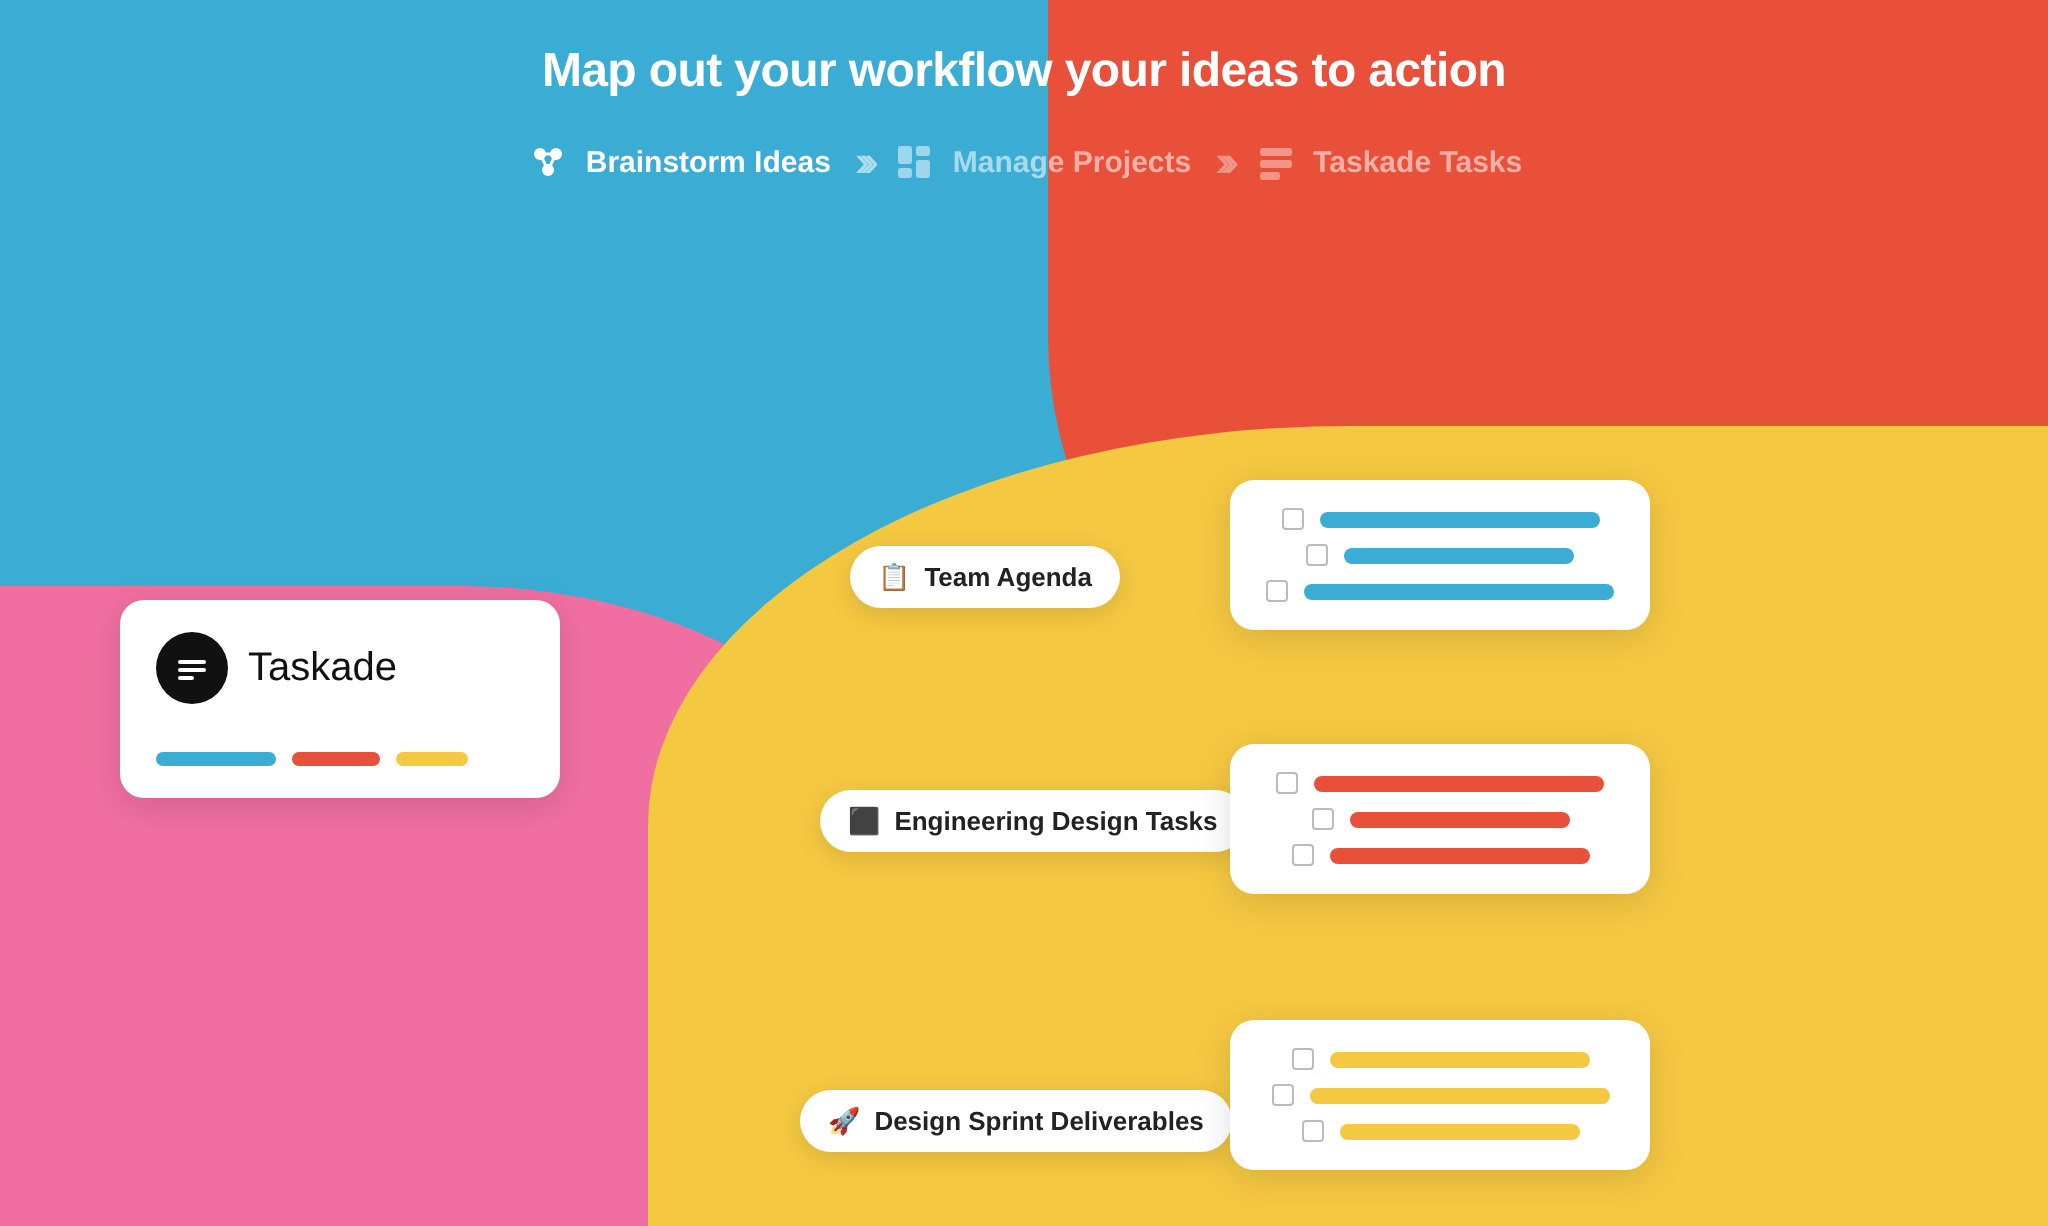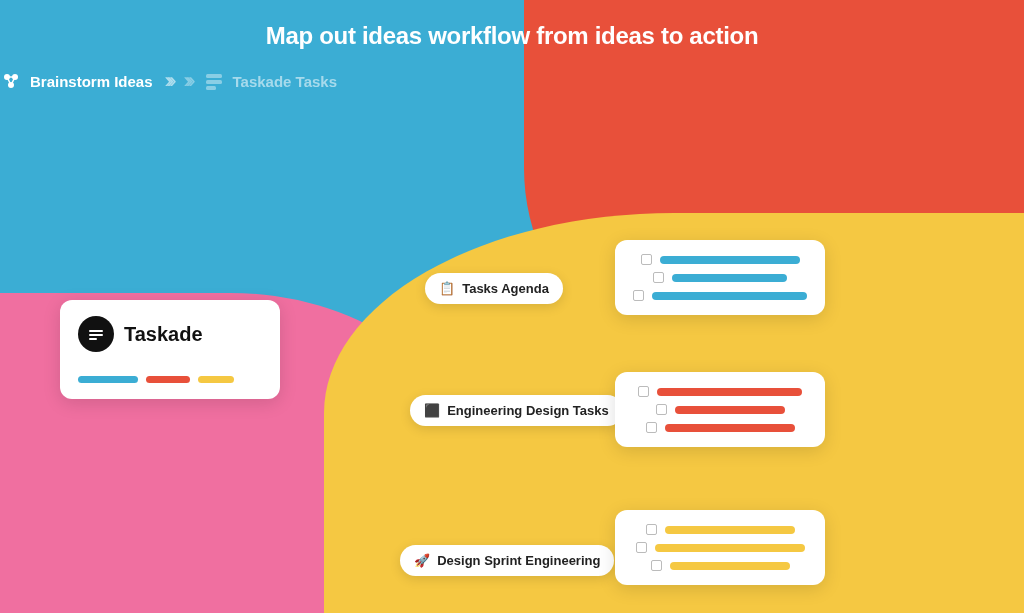--- a/index.html
+++ b/index.html
@@ -62,21 +62,21 @@
       font-weight: 700;
       letter-spacing: -0.3px;
       position: relative;
       z-index: 10;
     }
 
     
     .workflow-steps {
       display: flex;
       align-items: center;
-      justify-content: flex-start;
+      justify-content: center;
       gap: 12px;
       margin-top: 18px;
       position: relative;
       z-index: 10;
     }
     .step {
       display: flex;
       align-items: center;
       gap: 8px;
       color: #fff;
@@ -149,21 +149,21 @@
       background: #111;
       border-radius: 50%;
       display: flex;
       align-items: center;
       justify-content: center;
       color: #fff;
       font-size: 14px;
     }
     .taskade-name {
       font-size: 20px;
-      font-weight: 700;
+      font-weight: 400;
       color: #111;
     }
     .taskade-bars {
       display: flex;
       gap: 8px;
       margin-top: 4px;
     }
     .bar-blue { width: 60px; height: 7px; background: #3badd4; border-radius: 4px; }
     .bar-red  { width: 44px; height: 7px; background: #e8503a; border-radius: 4px; }
     .bar-yellow { width: 36px; height: 7px; background: #f5c842; border-radius: 4px; }
@@ -242,40 +242,51 @@
 
 <div class="bg-container">
   <div class="bg-blue"></div>
   <div class="bg-red"></div>
   <div class="bg-pink"></div>
   <div class="bg-yellow"></div>
 </div>
 
 <div class="content">
 
-  <h1 class="title">Map out ideas workflow from ideas to action</h1>
+  <h1 class="title">Map out your workflow your ideas to action</h1>
 
   <div class="workflow-steps">
 
     <div class="step">
       <div class="step-icon">
         <svg width="22" height="22" viewBox="0 0 22 22" fill="none">
           <circle cx="7" cy="7" r="3" fill="white"></circle>
           <circle cx="15" cy="7" r="3" fill="white"></circle>
           <circle cx="11" cy="15" r="3" fill="white"></circle>
           <line x1="7" y1="7" x2="11" y2="15" stroke="white" stroke-width="1.5"></line>
           <line x1="15" y1="7" x2="11" y2="15" stroke="white" stroke-width="1.5"></line>
           <line x1="7" y1="7" x2="15" y2="7" stroke="white" stroke-width="1.5"></line>
         </svg>
       </div>
       <span>Brainstorm Ideas</span>
     </div>
 
     <span class="arrow-chevrons" style="letter-spacing:-5px; font-size:22px; color:rgba(255,255,255,0.6); font-weight:300;">›››</span>
 
+    <div class="step dim">
+      <div class="step-icon">
+        <svg width="20" height="20" viewBox="0 0 20 20" fill="none">
+          <rect x="2" y="2" width="7" height="9" rx="1.5" fill="rgba(255,255,255,0.5)"></rect>
+          <rect x="11" y="2" width="7" height="5" rx="1.5" fill="rgba(255,255,255,0.5)"></rect>
+          <rect x="11" y="9" width="7" height="9" rx="1.5" fill="rgba(255,255,255,0.5)"></rect>
+          <rect x="2" y="13" width="7" height="5" rx="1.5" fill="rgba(255,255,255,0.5)"></rect>
+        </svg>
+      </div>
+      <span>Manage Projects</span>
+    </div>
 
     <span class="arrow-chevrons" style="letter-spacing:-5px; font-size:22px; color:rgba(255,255,255,0.4); font-weight:300;">›››</span>
 
     <div class="step dim">
       <div class="step-icon">
         <svg width="20" height="20" viewBox="0 0 20 20" fill="none">
           <rect x="2" y="3" width="16" height="4" rx="1.5" fill="rgba(255,255,255,0.4)"></rect>
           <rect x="2" y="9" width="16" height="4" rx="1.5" fill="rgba(255,255,255,0.4)"></rect>
           <rect x="2" y="15" width="10" height="4" rx="1.5" fill="rgba(255,255,255,0.4)"></rect>
         </svg>
@@ -318,31 +329,31 @@
       </div>
       <div class="taskade-bars">
         <div class="bar-blue"></div>
         <div class="bar-red"></div>
         <div class="bar-yellow"></div>
       </div>
     </div>
 
     <div class="card card-branch branch-team-agenda" style="top:163px; left:425px;">
       <span>📋</span>
-      <span>Tasks Agenda</span>
+      <span>Team Agenda</span>
     </div>
 
     <div class="card card-branch branch-engineering" style="top:285px; left:410px;">
       <span>⬛</span>
       <span>Engineering Design Tasks</span>
     </div>
 
     <div class="card card-branch branch-design" style="top:435px; left:400px;">
       <span>🚀</span>
-      <span>Design Sprint Engineering</span>
+      <span>Design Sprint Deliverables</span>
     </div>
 
     <div class="card card-tasks tasks-blue" style="top:130px; left:615px;">
       <div class="task-row">
         <div class="checkbox"></div>
         <div class="task-bar" style="width:140px; background:#3badd4;"></div>
       </div>
       <div class="task-row">
         <div class="checkbox"></div>
         <div class="task-bar" style="width:115px; background:#3badd4;"></div>

